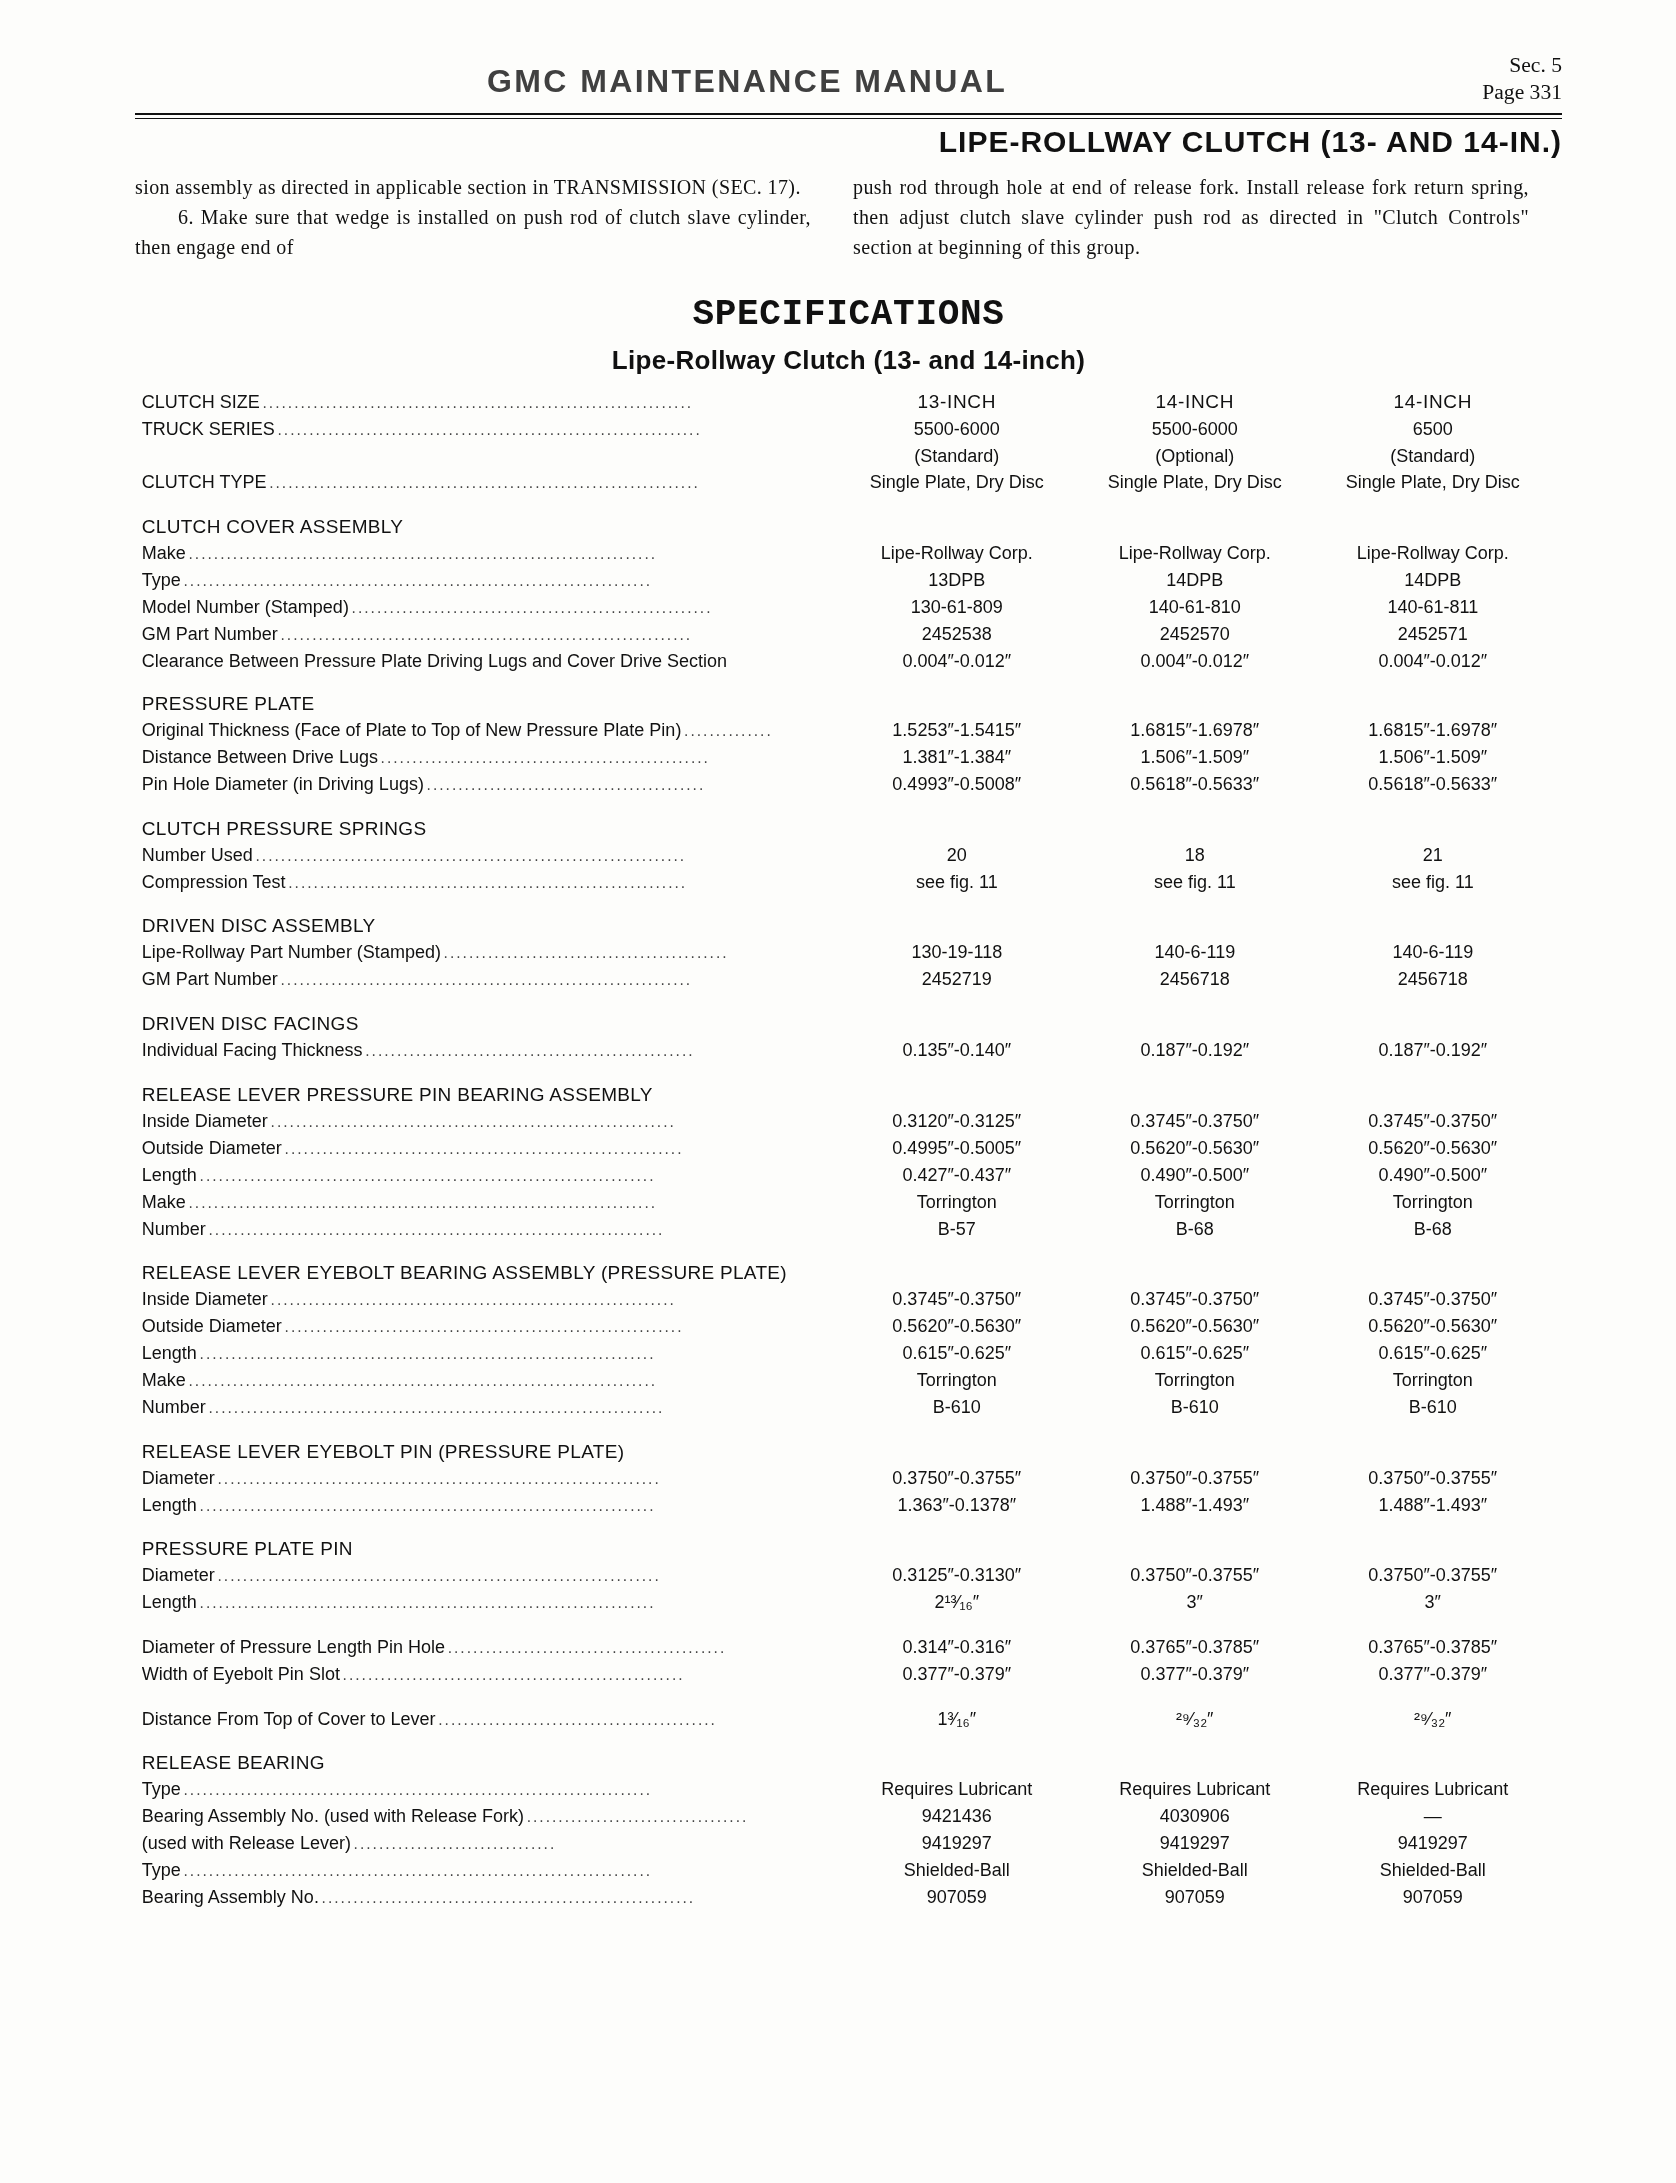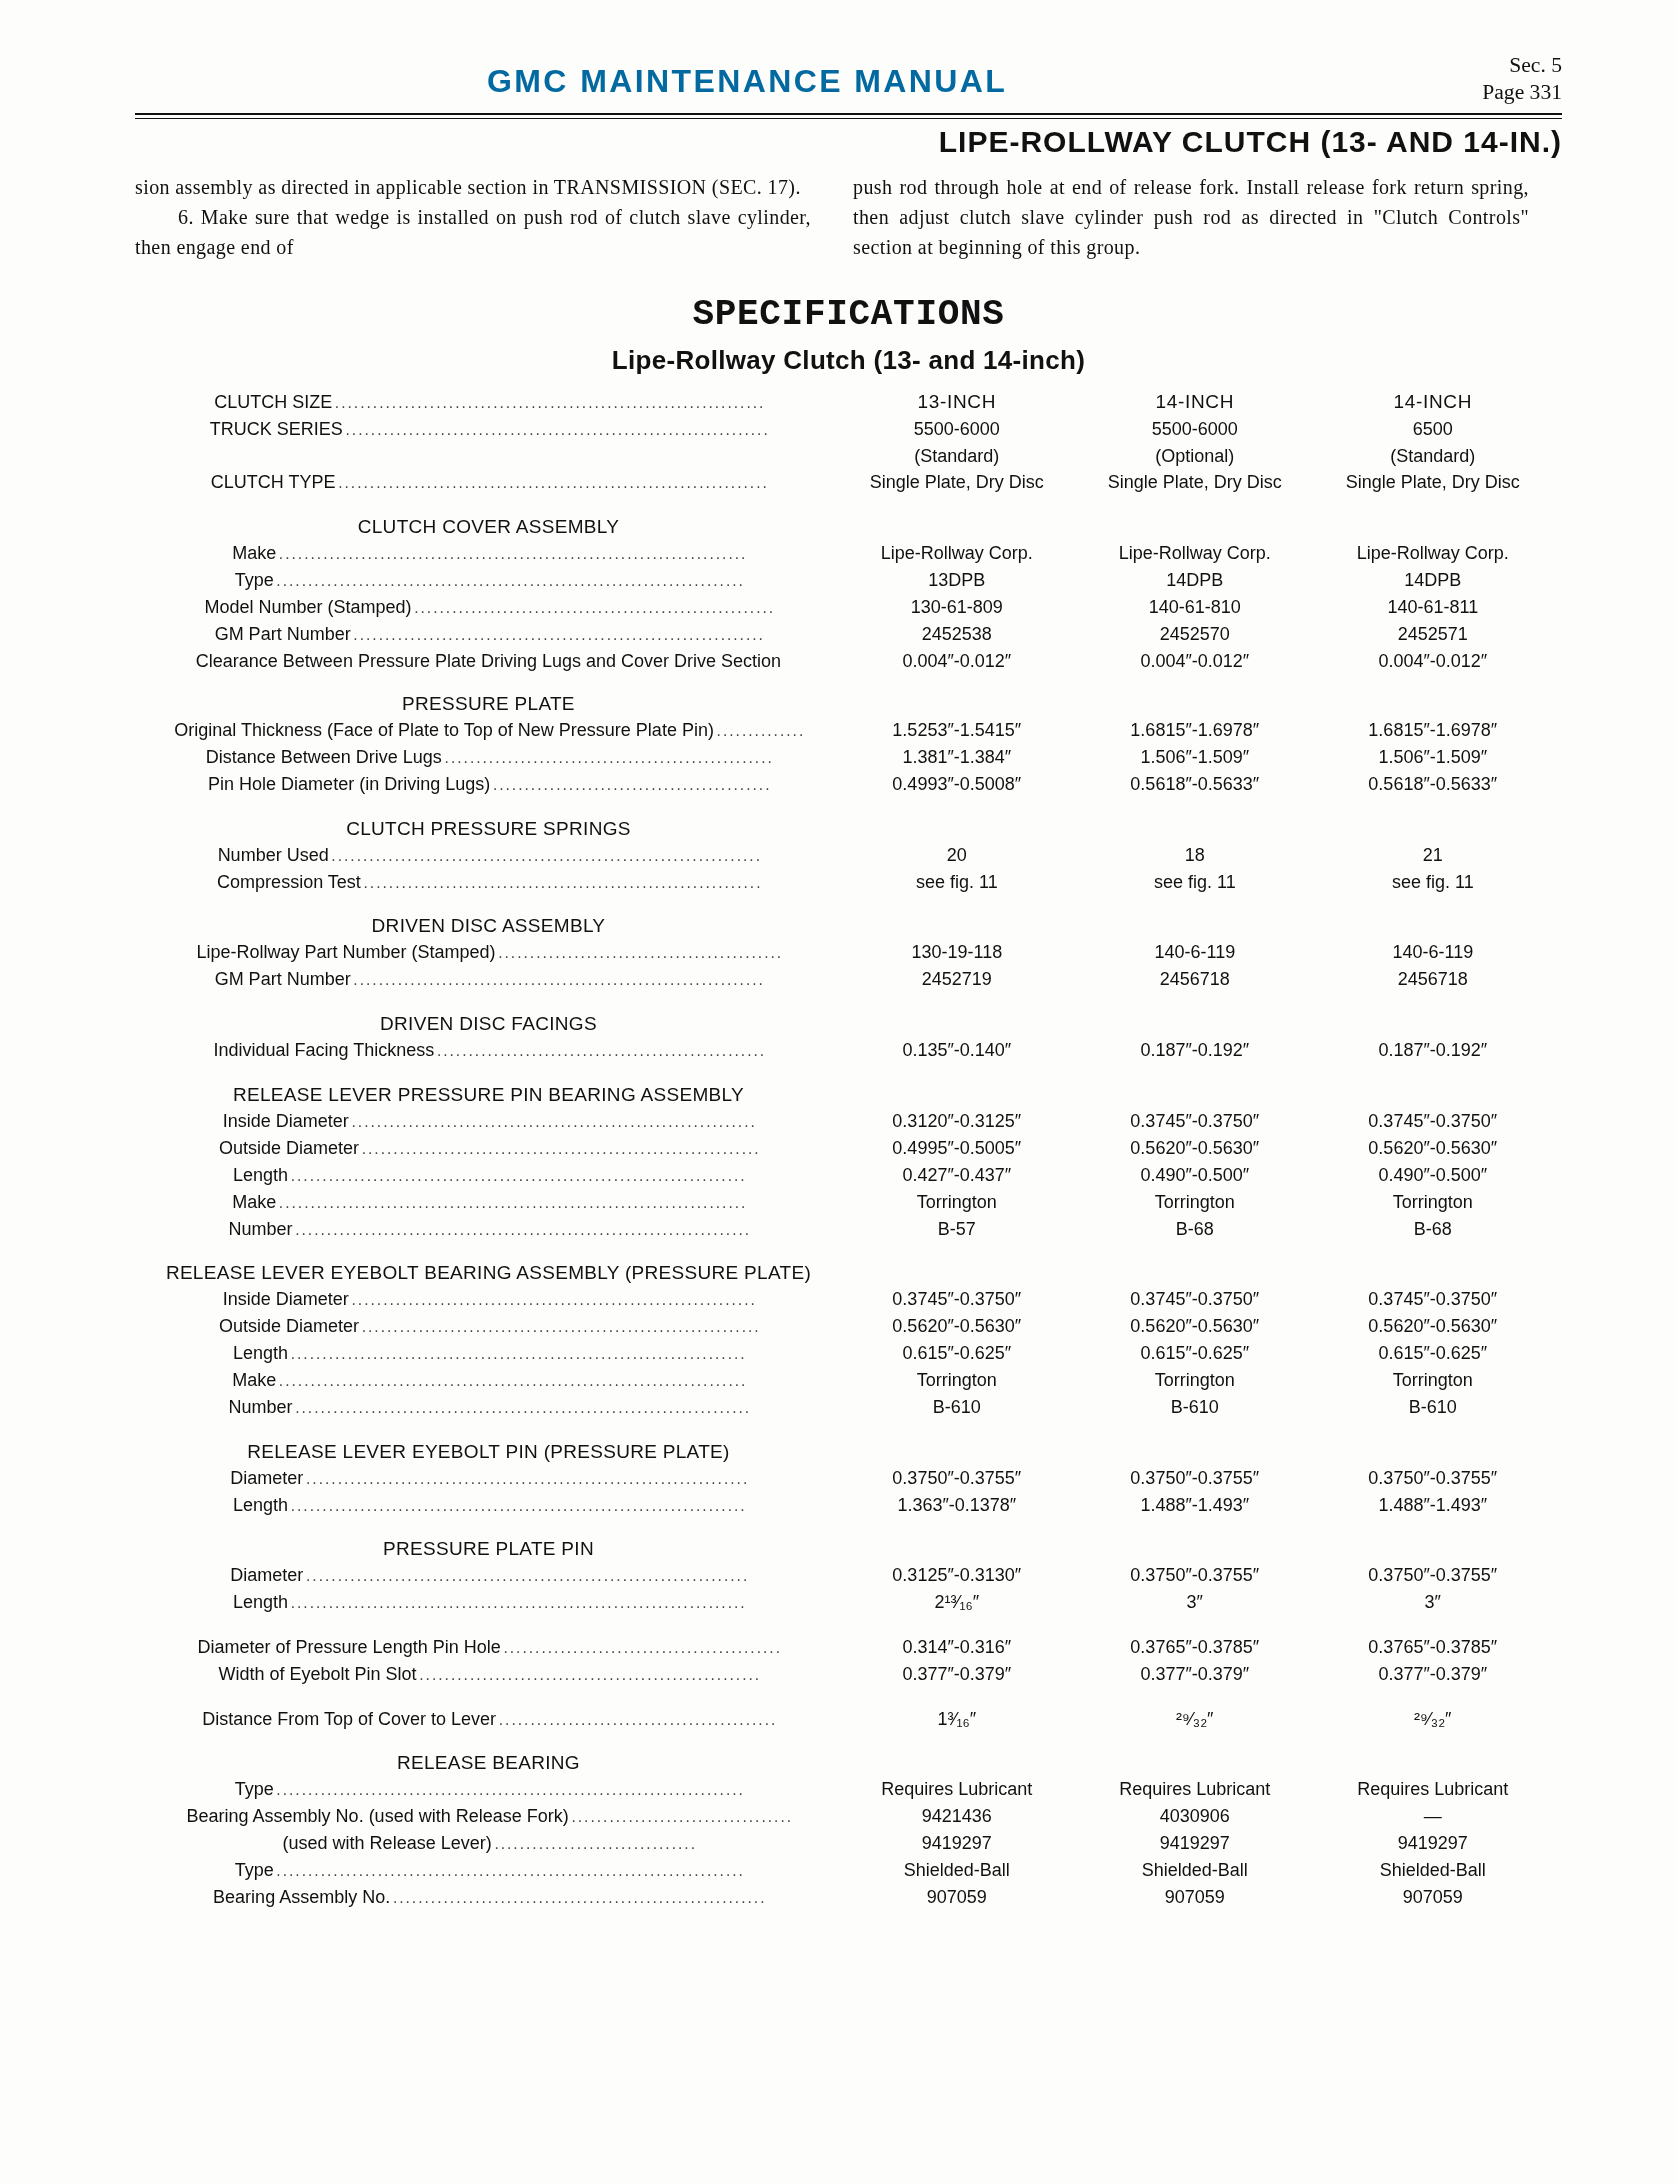--- a/index.html
+++ b/index.html
@@ -35,21 +35,21 @@
     height: 74px;
   }
   .manual-title {
     position: absolute;
     left: 352px;
     top: 26px;
     font-family: "Liberation Sans", sans-serif;
     font-weight: bold;
     font-size: 32px;
     letter-spacing: 2.4px;
-    color: #0369a1;
+    color: #404040;
   }
   .sec-line {
     position: absolute;
     right: 0;
     top: 15px;
     text-align: right;
     font-family: "Liberation Serif", serif;
     font-size: 21.6px;
     line-height: 27px;
   }
@@ -131,21 +131,20 @@
     align-items: flex-start;
     min-height: 26px;
   }
   .label-cell {
     width: 696px;
     position: relative;
     font-size: 18px;
     line-height: 26px;
     white-space: nowrap;
     overflow: hidden;
-    text-align: center;
   }
   .label-cell .txt {
     background: #fdfdfb;
     position: relative;
     z-index: 2;
     padding-right: 2.7px;
   }
   .label-cell .dots {
     position: relative;
     z-index: 1;

